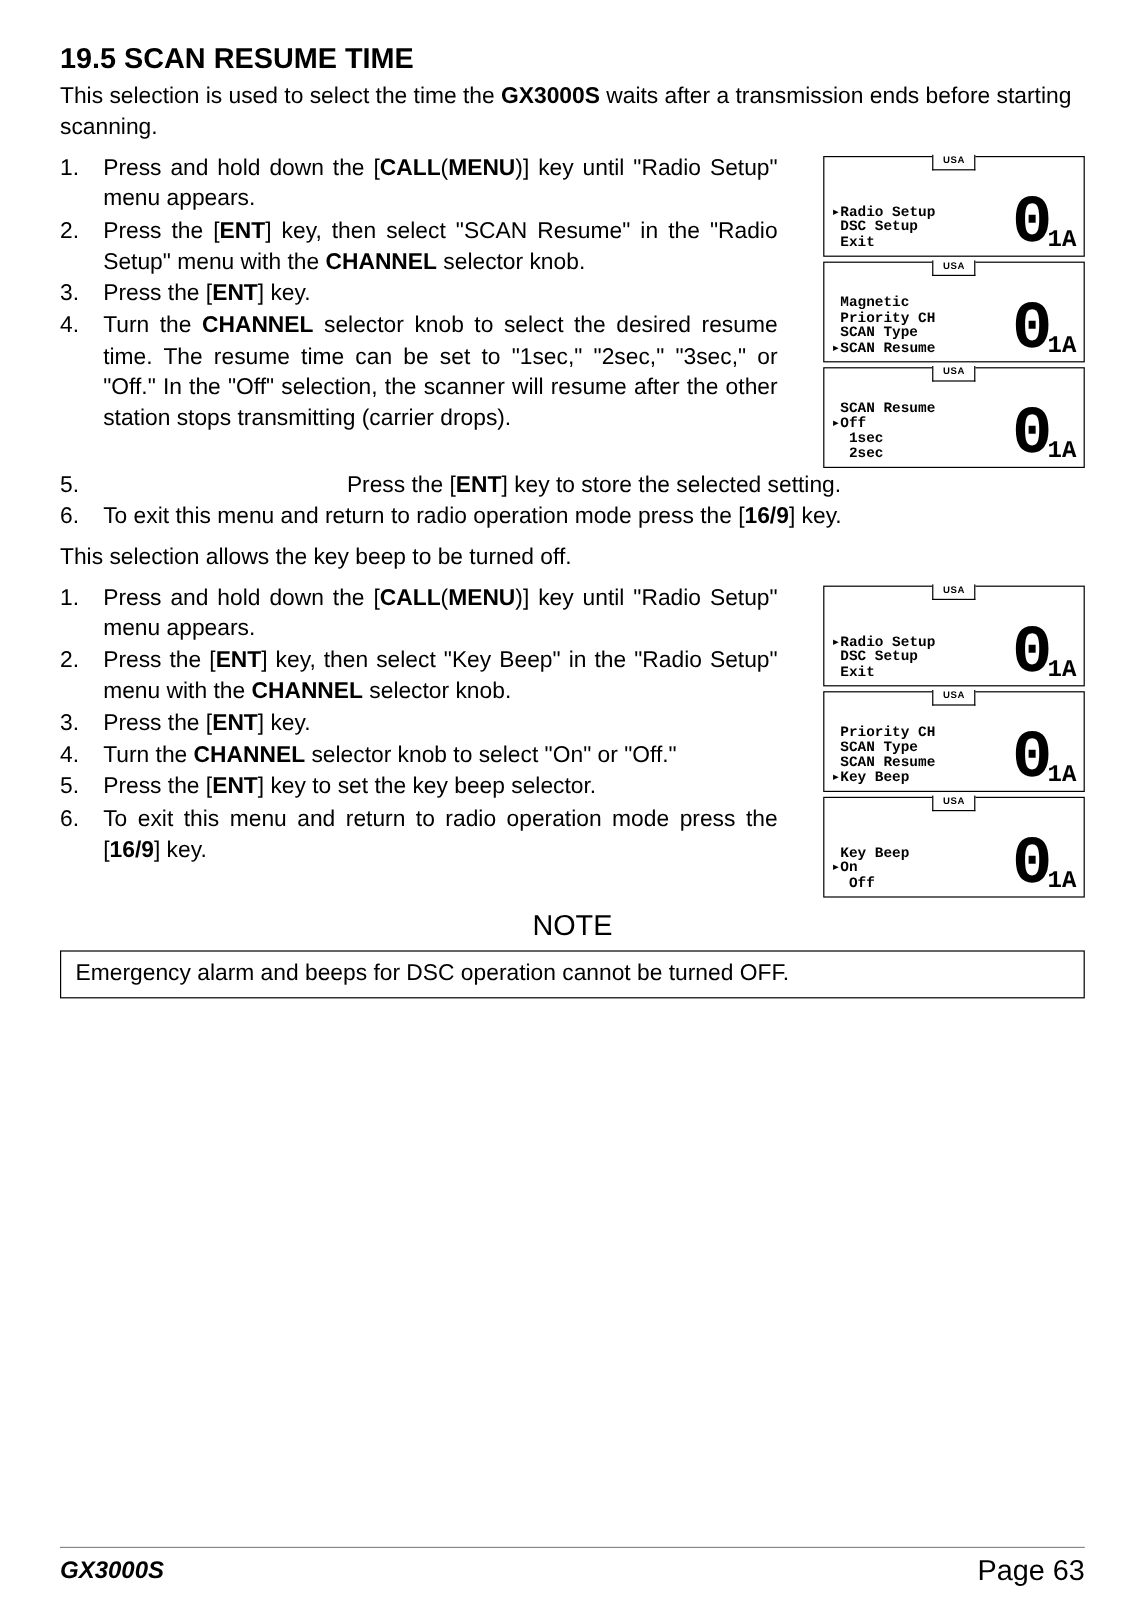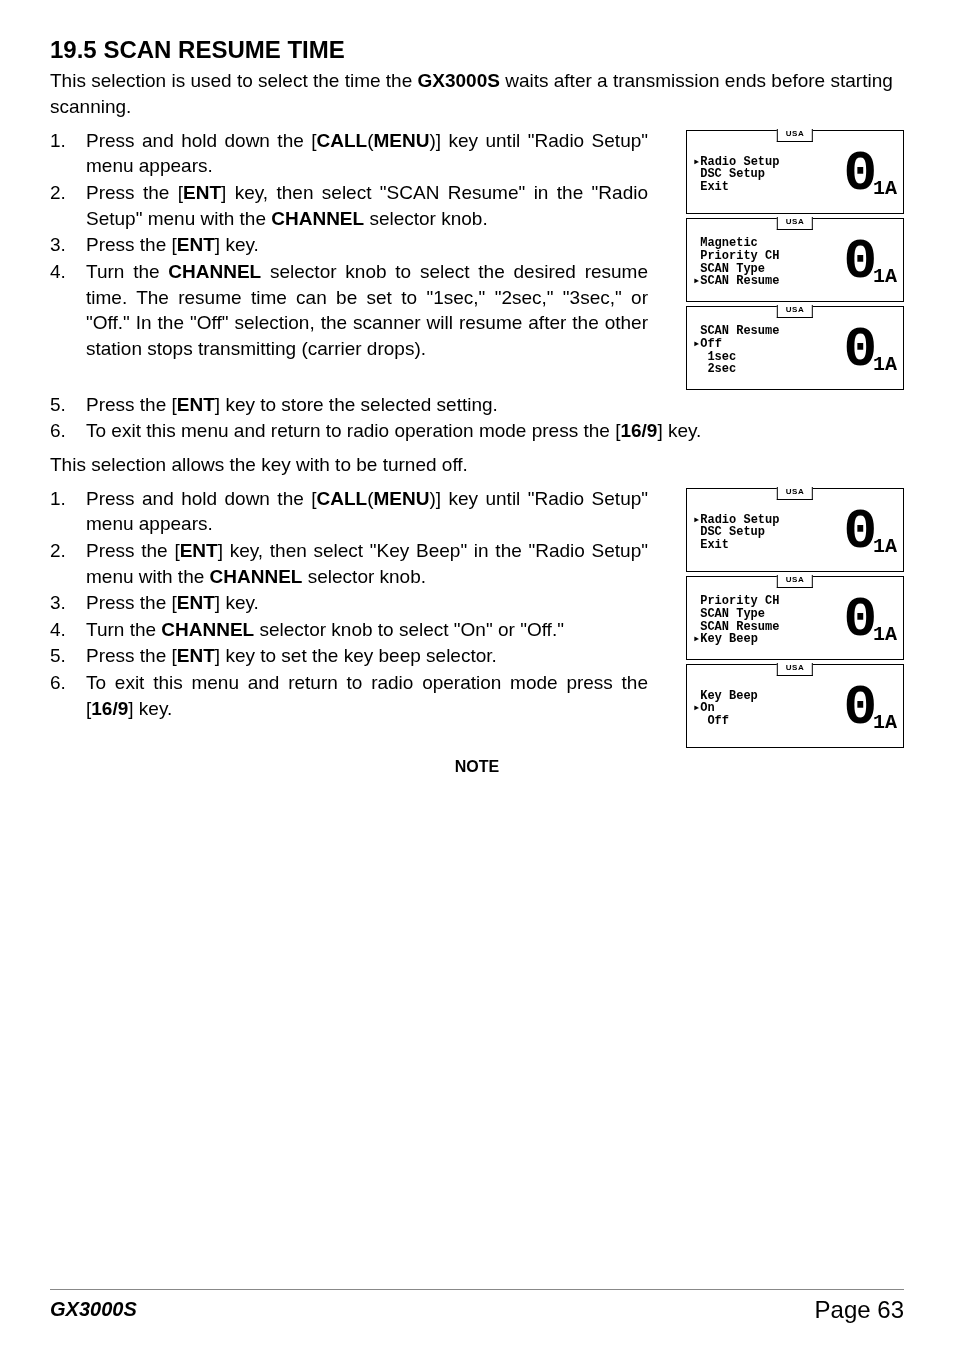--- a/index.html
+++ b/index.html
@@ -40,38 +40,38 @@
     top: -1.5px; left: 50%;
     transform: translateX(-50%);
     border: 1.5px solid #000;
     border-top: none;
     font-size: 8px;
     font-weight: bold;
     padding: 0 8px 1px 8px;
     background: #fff;
     letter-spacing: 0.5px;
   }
-  .screen-inner { display:flex; align-items:center; height:100%; padding: 10px 6px 4px 6px; }
+  .screen-inner { display:flex; align-items:flex-end; height:100%; padding: 10px 6px 4px 6px; }
   .menu-text {
     font-family: "Courier New", monospace;
     font-size: 12px;
     font-weight: bold;
     line-height: 1.05;
     white-space: pre;
     flex: 1;
   }
   .big-digits { display: flex; align-items: flex-end; gap: 2px; }
   .seg {
     font-family: "Courier New", monospace;
     font-weight: bold;
     color: #000;
   }
   .seg-big { font-size: 56px; line-height: 0.8; letter-spacing: -6px;}
   .seg-sm { font-size: 20px; line-height: 0.8; }
-  .note-title { text-align: center; font-weight: bold; font-size: 16px; margin-top: 8px; margin-bottom: 4px; }
+  .note-title { text-align: center; font-weight: normal; font-size: 24px; margin-top: 8px; margin-bottom: 4px; }
   .note-box { border: 1.5px solid #000; padding: 6px 12px; font-size: 19px; }
   .section2 { margin-top: 8px; }
   .footer {
     position: absolute;
     bottom: 26px; left: 50px; right: 50px;
     display: flex; align-items: center; justify-content: space-between;
     border-top: 1px solid #888;
     padding-top: 4px;
   }
   .footer-left { font-style: italic; font-weight: bold; font-size: 20px; }
@@ -147,30 +147,30 @@
             <span class="seg seg-sm">1A</span>
           </div>
       </div>
     </div>
   </div>
 </div>
 
 <ol class="full-width-steps">
   <li>
     <span class="li-num">5.</span>
-    <span class="li-txt" style="text-align:left"><span>Press the [</span><span class="bold">ENT</span><span>] key to  store the selected setting.</span></span>
+    <span class="li-txt" style="text-align:center"><span>Press the [</span><span class="bold">ENT</span><span>] key to  store the selected setting.</span></span>
   </li>
   <li>
     <span class="li-num">6.</span>
     <span class="li-txt" style="text-align:left"><span>To exit this menu and return to radio operation mode press the [</span><span class="bold">16/9</span><span>] key.</span></span>
   </li>
 </ol>
 
 <div class="section2">
-  <div class="intro">This selection allows the key with to be turned off.</div>
+  <div class="intro">This selection allows the key beep to be turned off.</div>
 
   <div class="content-row">
     <div class="steps">
       <ol>
         <li>
           <span class="li-num">1.</span>
           <span class="li-txt"><span>Press and hold down the [</span><span class="bold">CALL</span><span>(</span><span class="bold">MENU</span><span>)] key until "</span><span class="lcd-font">Radio Setup</span><span>" menu appears.</span></span>
         </li>
         <li>
           <span class="li-num">2.</span>
@@ -229,18 +229,19 @@
           <div class="big-digits">
               <span class="seg seg-big">0</span>
               <span class="seg seg-sm">1A</span>
             </div>
         </div>
       </div>
     </div>
   </div>
 
   <div class="note-title">NOTE</div>
+  <div class="note-box">Emergency alarm and beeps for DSC operation cannot be turned OFF.</div>
 </div>
 
 <div class="footer">
   <div class="footer-left">GX3000S</div>
   <div class="footer-right">Page 63</div>
 </div>
 
 </body></html>

